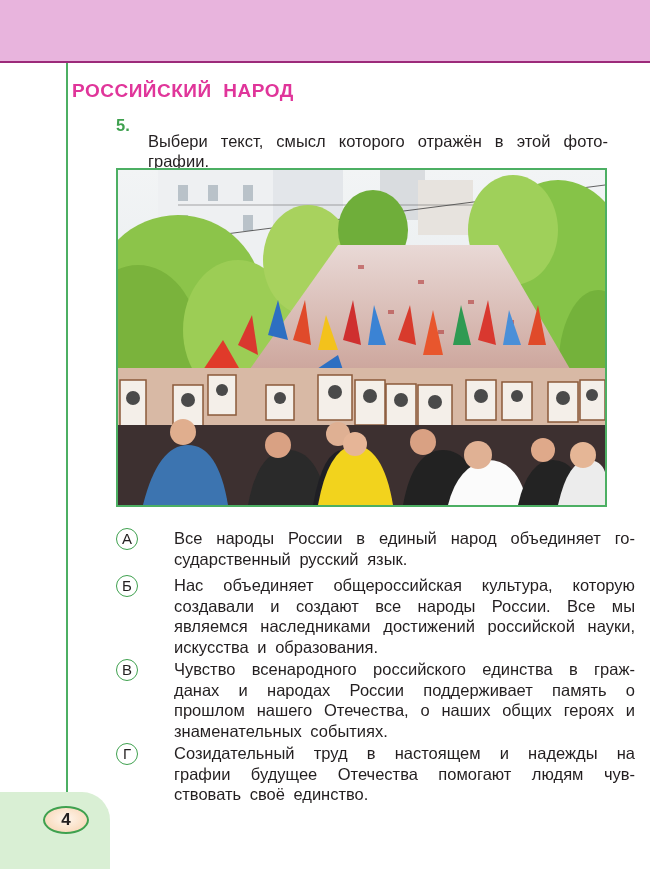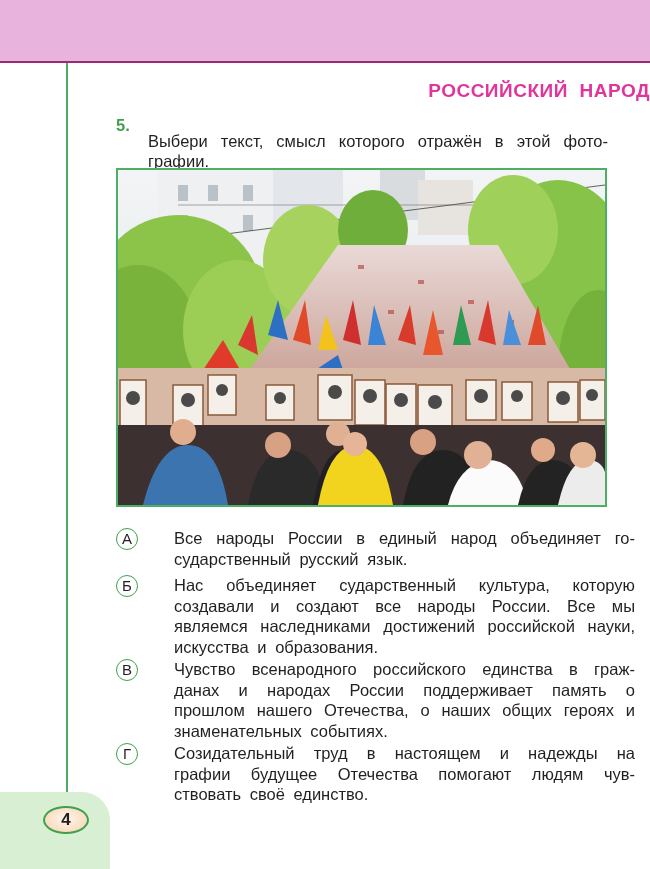--- a/index.html
+++ b/index.html
@@ -1,21 +1,21 @@
 <!DOCTYPE html>
 <html><head>
 <meta charset="utf-8">
 <style>
   html,body{margin:0;padding:0;}
   body{width:650px;height:869px;position:relative;overflow:hidden;background:#ffffff;font-family:"Liberation Sans",sans-serif;color:#231f20;}
   .header-band{position:absolute;left:0;top:0;width:650px;height:61px;background:#e8b4dd;border-bottom:2px solid #9c2a7a;}
   .margin-line{position:absolute;left:66px;top:63px;width:2px;height:744px;background:#4caf63;}
   .corner-panel{position:absolute;left:0;top:792px;width:110px;height:77px;background:#d9efd4;border-top-right-radius:28px;}
   .page-badge{position:absolute;left:43px;top:806px;width:46px;height:28px;border:2px solid #3fa14f;border-radius:50%;background:radial-gradient(ellipse at 50% 45%,#fff6ec 0%,#f9dcc0 70%,#f3c9a3 100%);display:flex;align-items:center;justify-content:center;font-weight:bold;font-size:17px;color:#231f20;box-sizing:border-box;}
-  .title{position:absolute;left:0;width:650px;top:80px;text-align:right;padding-left:72px;box-sizing:border-box;font-weight:bold;font-size:19px;letter-spacing:0.5px;color:#e0359a;word-spacing:6px;}
+  .title{position:absolute;left:0;width:650px;top:80px;text-align:left;padding-left:72px;box-sizing:border-box;font-weight:bold;font-size:19px;letter-spacing:0.5px;color:#e0359a;word-spacing:6px;}
   .task{position:absolute;left:116px;top:115px;width:492px;font-size:16.5px;line-height:20px;}
   .task-num{position:absolute;left:0;top:0;color:#3fa14f;font-weight:bold;}
   .task-text{position:absolute;left:32px;top:16px;width:460px;text-align:justify;text-align-last:left;word-spacing:4px;}
   .photo{position:absolute;left:116px;top:168px;width:491px;height:339px;border:2px solid #4caf63;box-sizing:border-box;overflow:hidden;background:#cfe0a8;}
   .opt{position:absolute;left:116px;width:492px;font-size:16.5px;line-height:20.5px;}
   .opt-letter{position:absolute;left:0;top:0;width:22px;height:22px;border:1.5px solid #3fa14f;border-radius:50%;box-sizing:border-box;display:flex;align-items:center;justify-content:center;font-size:15px;color:#231f20;background:#fff;}
   .opt-text{position:absolute;left:31px;top:0;width:461px;text-align:justify;text-align-last:left;word-spacing:4px;margin-left:27px;}
 </style>
 </head>
 <body>
@@ -151,21 +151,21 @@
   </svg>
 </div>
 
 <div class="opt" style="top:528px;">
   <span class="opt-letter">А</span>
   <span class="opt-text">Все народы России в единый народ объединяет го­сударственный русский язык.</span>
 </div>
 
 <div class="opt" style="top:575px;">
   <span class="opt-letter">Б</span>
-  <span class="opt-text">Нас объединяет сударственный культура, которую создавали и создают все народы России. Все мы являемся наследниками достижений российской на­уки, искусства и образования.</span>
+  <span class="opt-text">Нас объединяет общероссийская культура, которую создавали и создают все народы России. Все мы являемся наследниками достижений российской на­уки, искусства и образования.</span>
 </div>
 
 <div class="opt" style="top:659px;">
   <span class="opt-letter">В</span>
   <span class="opt-text">Чувство всенародного российского единства в граж­данах и народах России поддерживает память о прошлом нашего Отечества, о наших общих героях и знаменательных событиях.</span>
 </div>
 
 <div class="opt" style="top:743px;">
   <span class="opt-letter">Г</span>
   <span class="opt-text">Созидательный труд в настоящем и надежды на графии будущее Отечества помогают людям чув­ствовать своё единство.</span>

